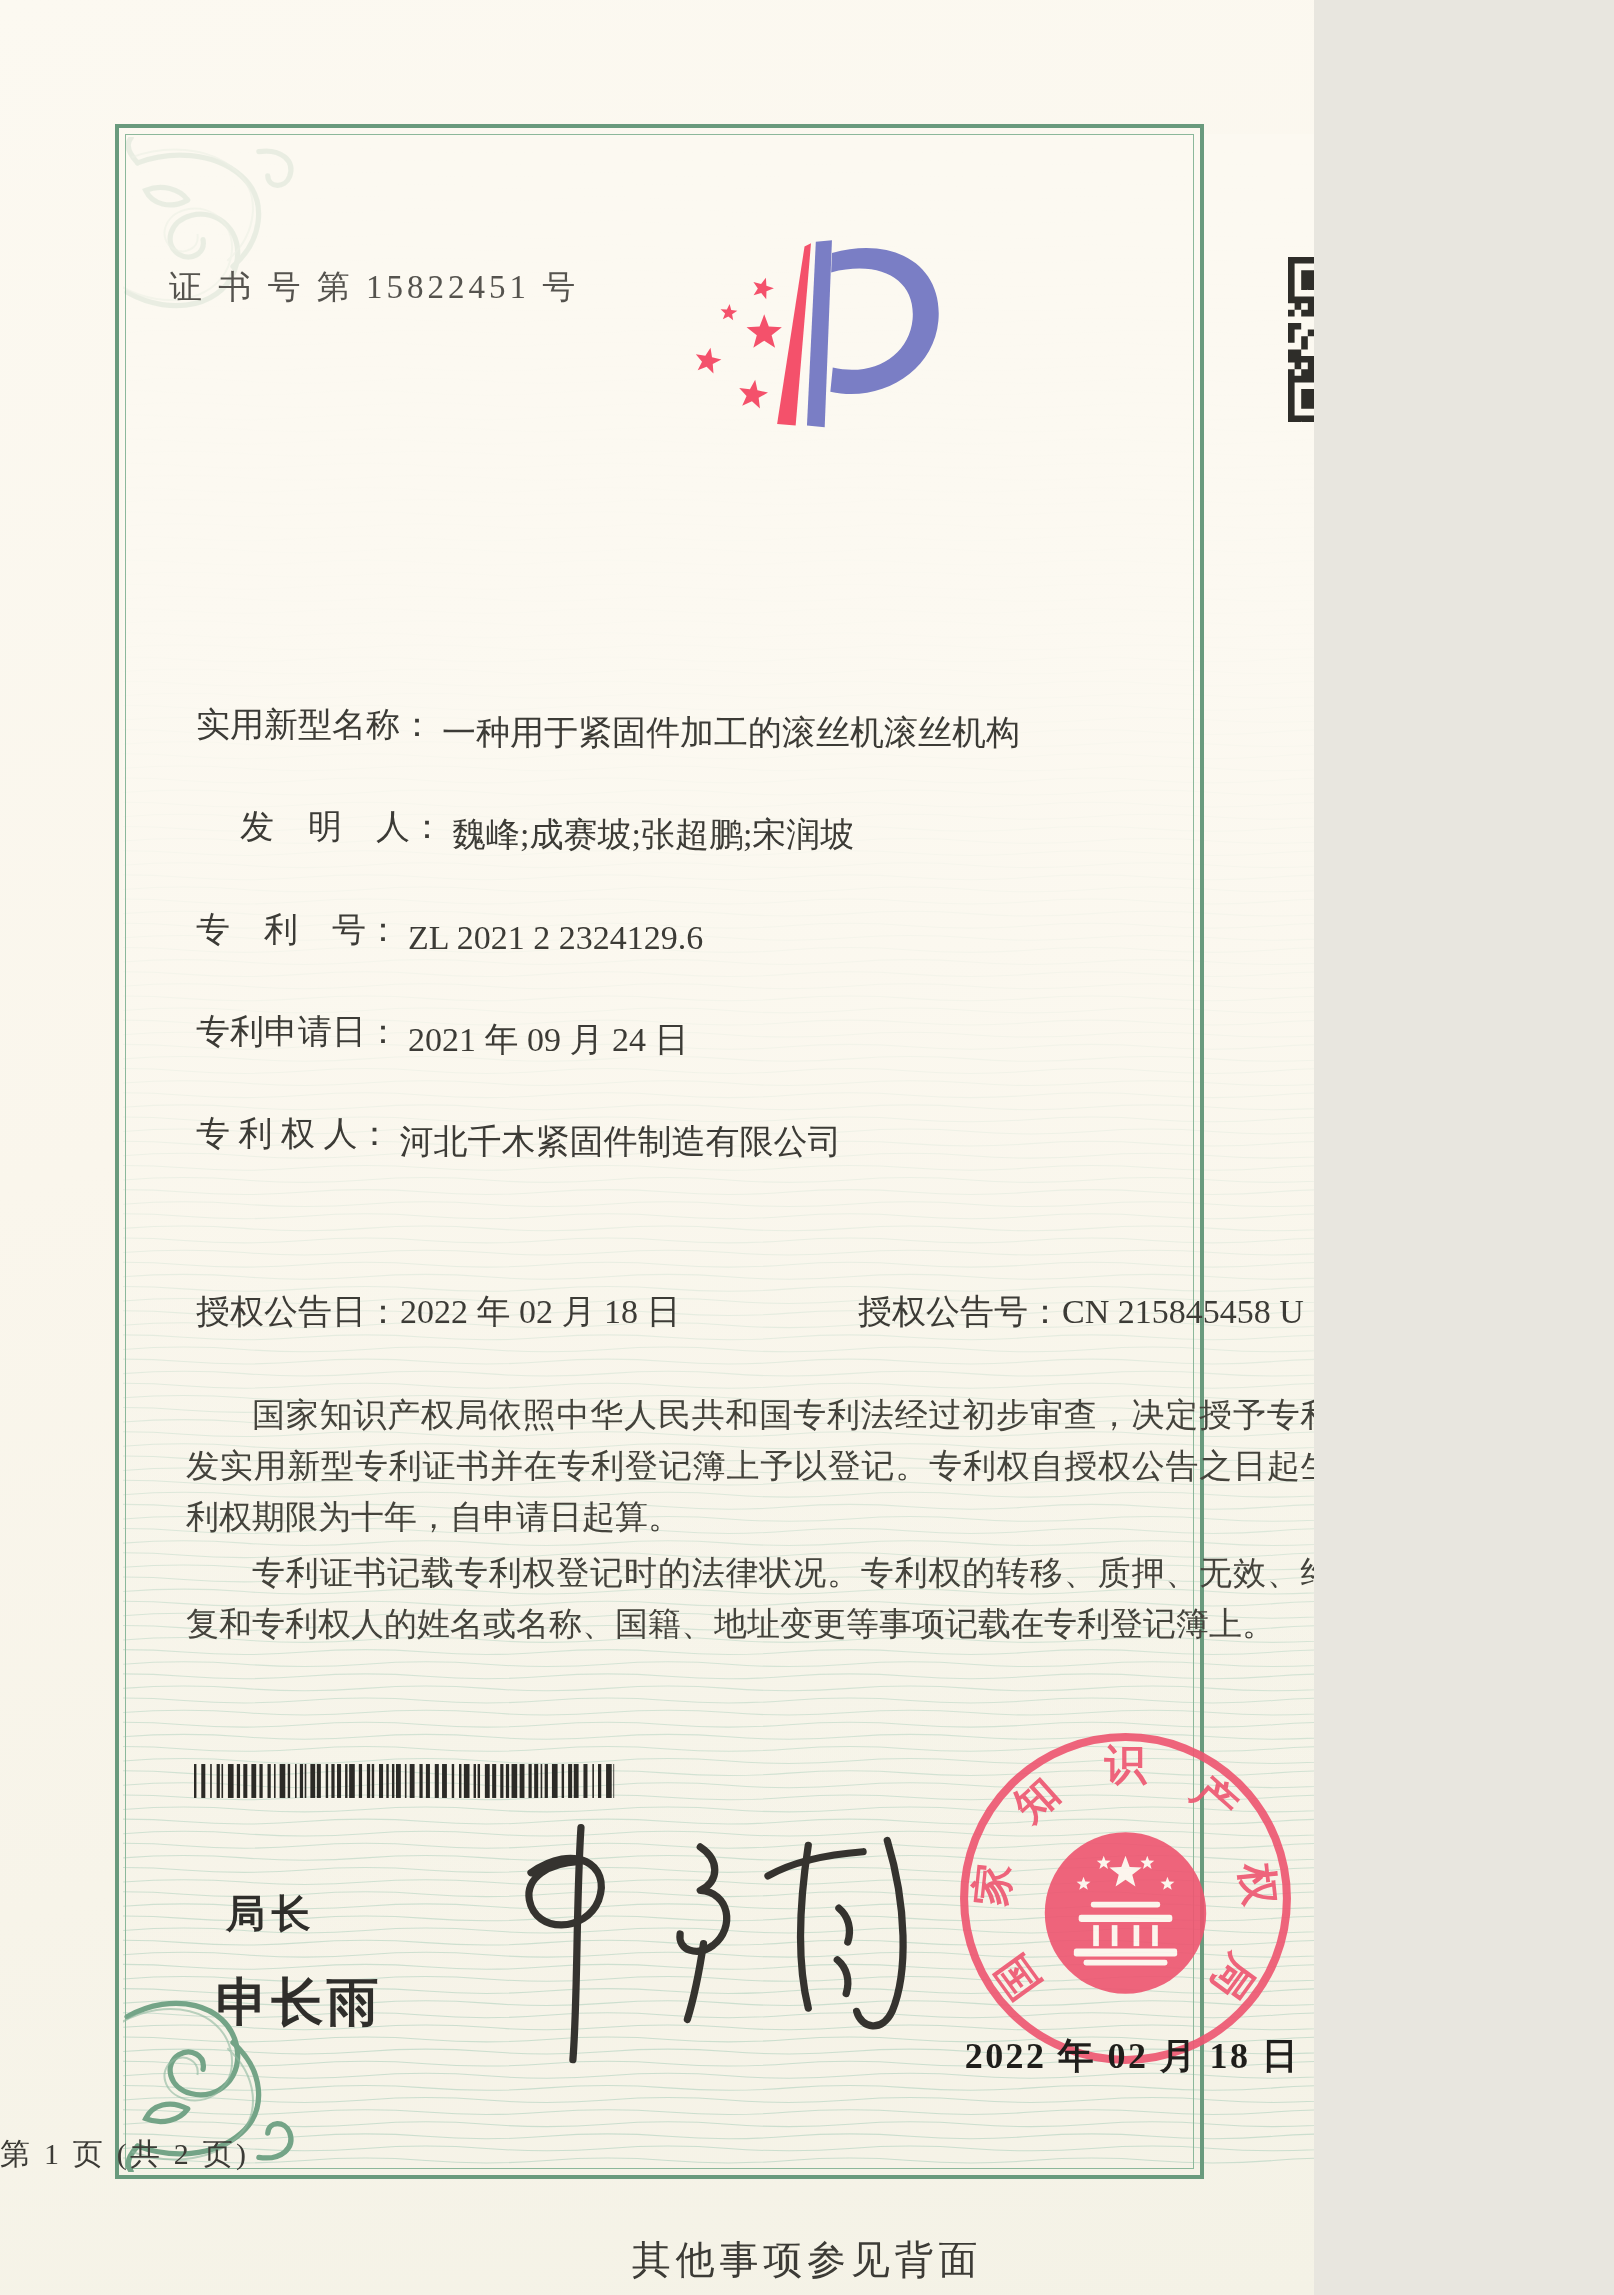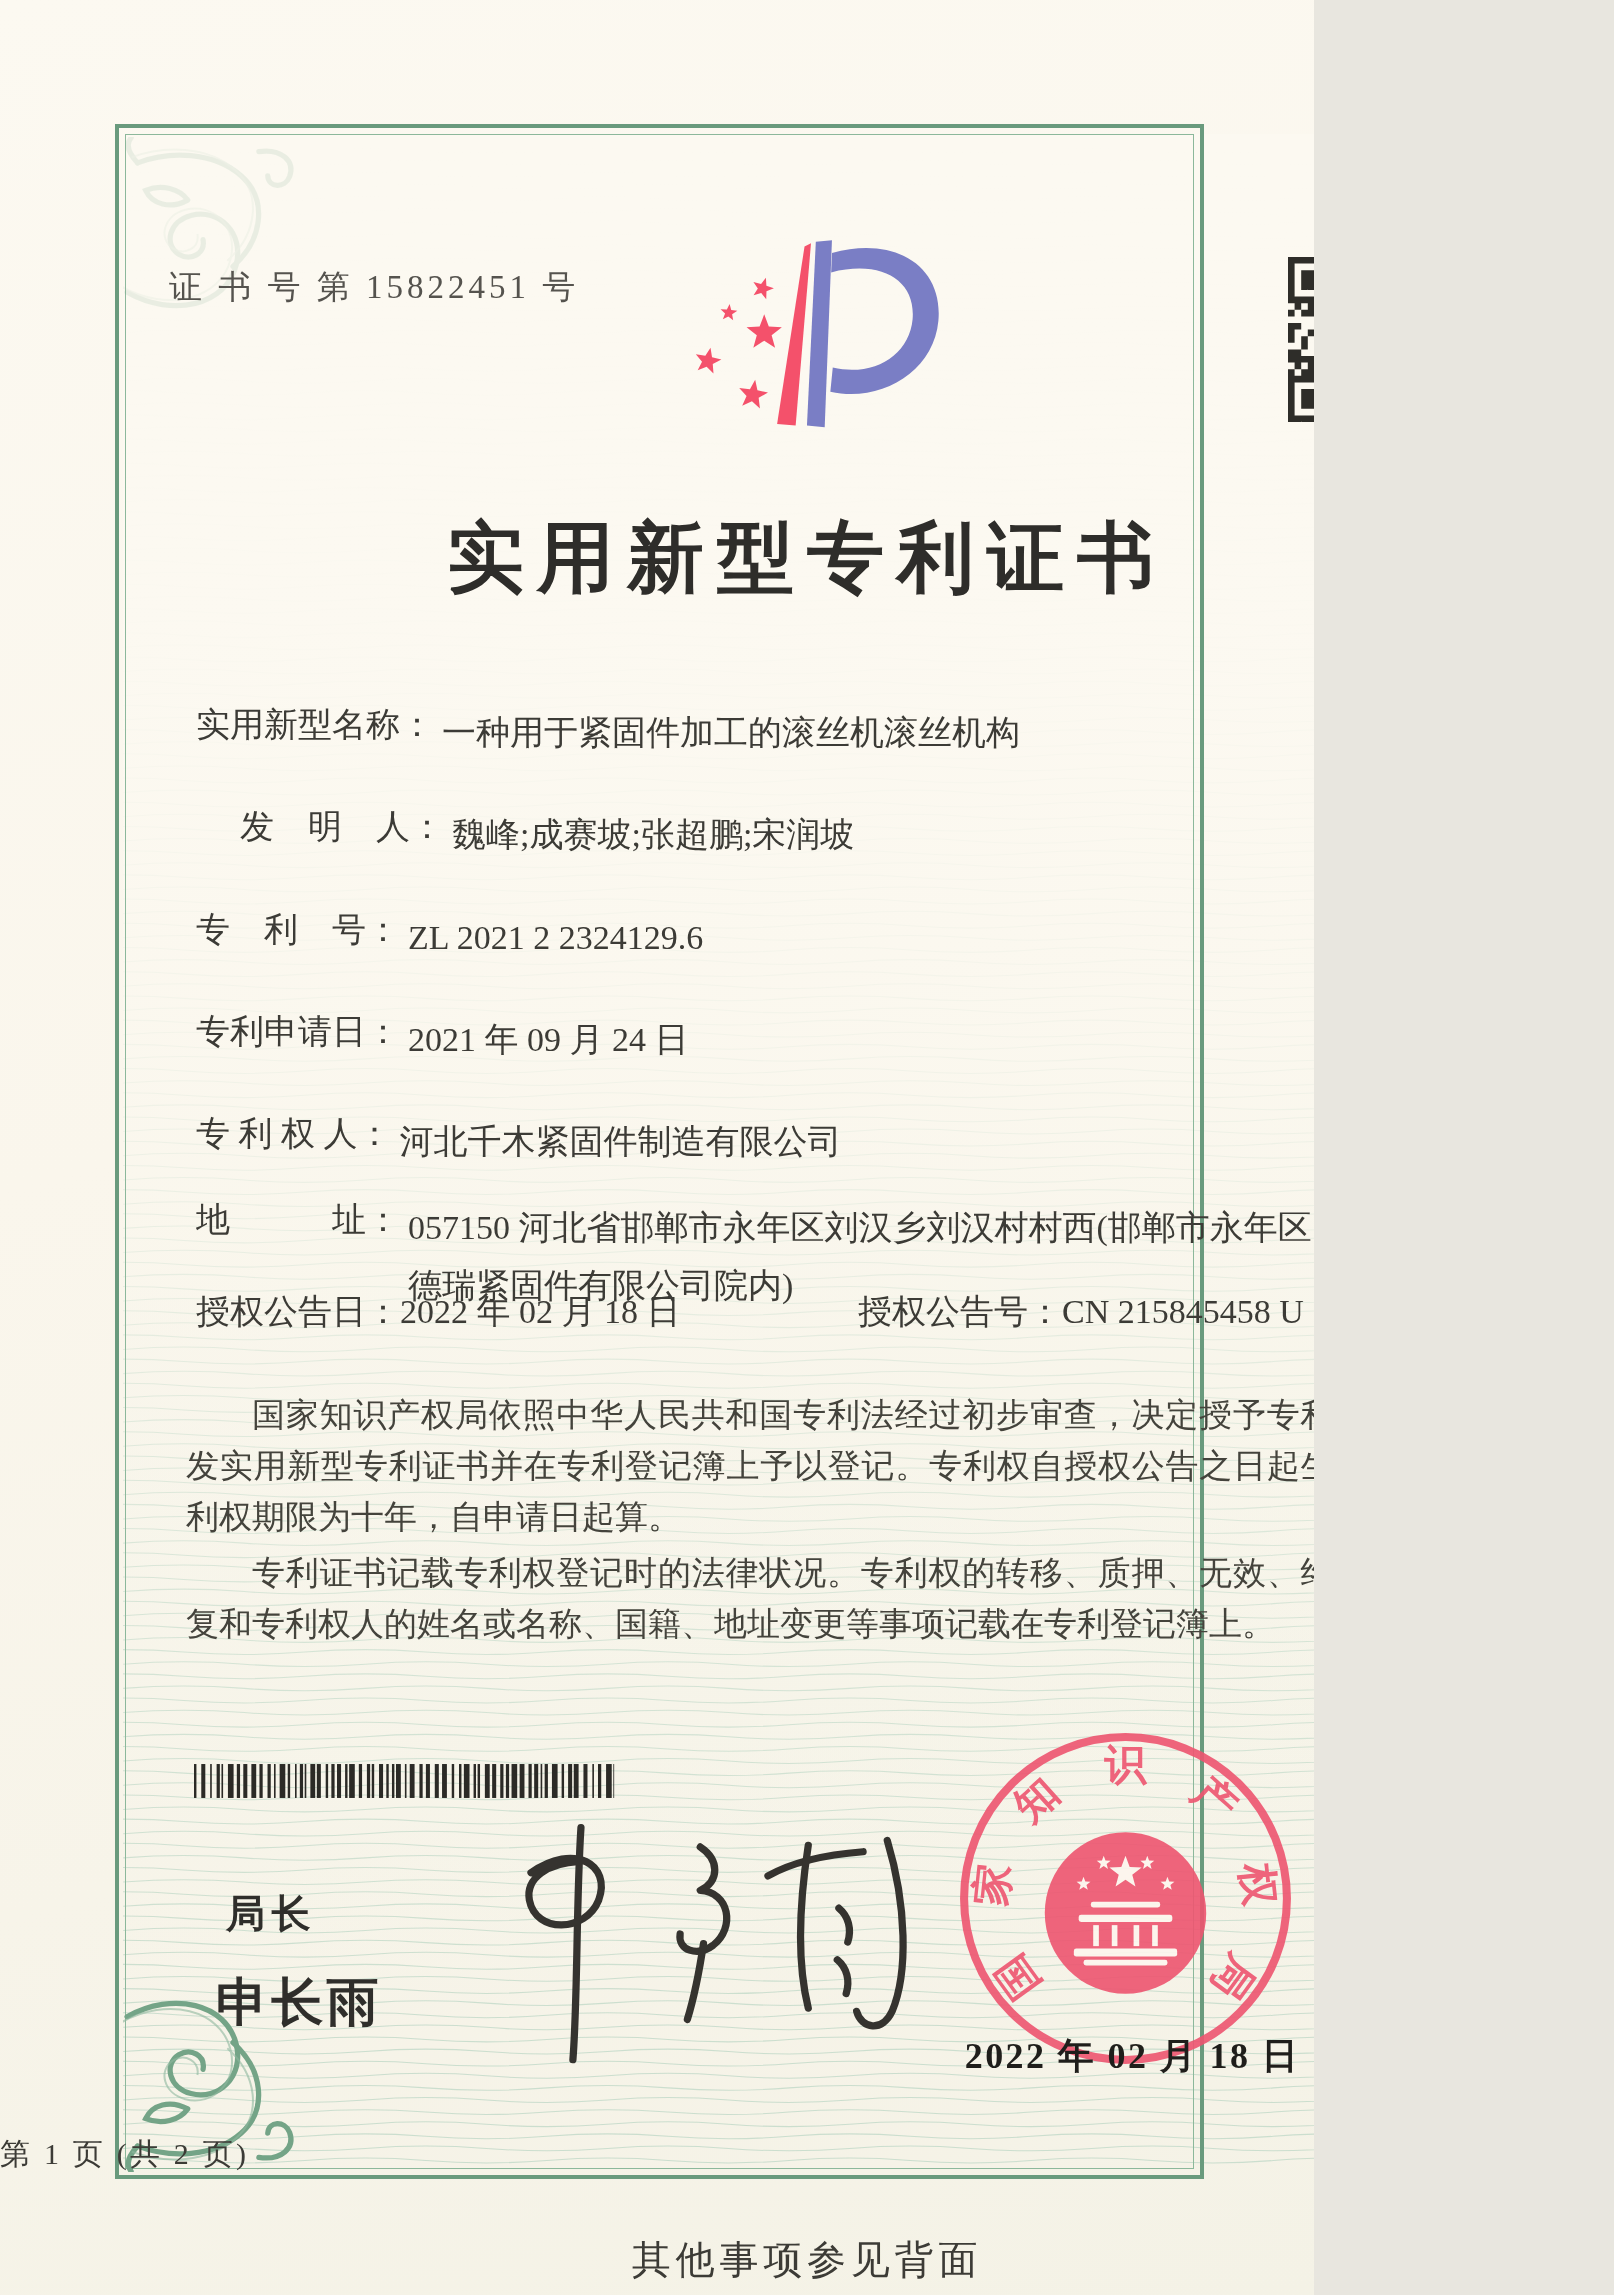--- a/index.html
+++ b/index.html
@@ -303,45 +303,40 @@
     <polygon points="138,28 146,24 127,250 104,248" fill="#f4516b"></polygon>
     <polygon points="152,22 172,20 163,252 141,250" fill="#7a7ec5"></polygon>
     <path fill="#7a7ec5" d="M172,36 C 250,14 310,52 304,120 C 298,184 232,222 170,208
              L 173,178 C 225,190 268,162 272,118 C 276,70 234,44 171,60 Z"></path>
   </svg>
 
   <svg class="abs qr" width="165" height="165" viewBox="0 0 204 204">
       <path d="M0.00 0.00h8.16v8.16h-8.16zM8.16 0.00h8.16v8.16h-8.16zM16.32 0.00h8.16v8.16h-8.16zM24.48 0.00h8.16v8.16h-8.16zM32.64 0.00h8.16v8.16h-8.16zM40.80 0.00h8.16v8.16h-8.16zM48.96 0.00h8.16v8.16h-8.16zM57.12 0.00h8.16v8.16h-8.16zM65.28 0.00h8.16v8.16h-8.16zM81.60 0.00h8.16v8.16h-8.16zM89.76 0.00h8.16v8.16h-8.16zM97.92 0.00h8.16v8.16h-8.16zM114.24 0.00h8.16v8.16h-8.16zM146.88 0.00h8.16v8.16h-8.16zM155.04 0.00h8.16v8.16h-8.16zM163.20 0.00h8.16v8.16h-8.16zM171.36 0.00h8.16v8.16h-8.16zM179.52 0.00h8.16v8.16h-8.16zM187.68 0.00h8.16v8.16h-8.16zM195.84 0.00h8.16v8.16h-8.16zM0.00 8.16h8.16v8.16h-8.16zM48.96 8.16h8.16v8.16h-8.16zM89.76 8.16h8.16v8.16h-8.16zM97.92 8.16h8.16v8.16h-8.16zM138.72 8.16h8.16v8.16h-8.16zM146.88 8.16h8.16v8.16h-8.16zM195.84 8.16h8.16v8.16h-8.16zM0.00 16.32h8.16v8.16h-8.16zM16.32 16.32h8.16v8.16h-8.16zM24.48 16.32h8.16v8.16h-8.16zM32.64 16.32h8.16v8.16h-8.16zM48.96 16.32h8.16v8.16h-8.16zM65.28 16.32h8.16v8.16h-8.16zM89.76 16.32h8.16v8.16h-8.16zM114.24 16.32h8.16v8.16h-8.16zM122.40 16.32h8.16v8.16h-8.16zM146.88 16.32h8.16v8.16h-8.16zM163.20 16.32h8.16v8.16h-8.16zM171.36 16.32h8.16v8.16h-8.16zM179.52 16.32h8.16v8.16h-8.16zM195.84 16.32h8.16v8.16h-8.16zM0.00 24.48h8.16v8.16h-8.16zM16.32 24.48h8.16v8.16h-8.16zM24.48 24.48h8.16v8.16h-8.16zM32.64 24.48h8.16v8.16h-8.16zM48.96 24.48h8.16v8.16h-8.16zM73.44 24.48h8.16v8.16h-8.16zM130.56 24.48h8.16v8.16h-8.16zM138.72 24.48h8.16v8.16h-8.16zM146.88 24.48h8.16v8.16h-8.16zM163.20 24.48h8.16v8.16h-8.16zM171.36 24.48h8.16v8.16h-8.16zM179.52 24.48h8.16v8.16h-8.16zM195.84 24.48h8.16v8.16h-8.16zM0.00 32.64h8.16v8.16h-8.16zM16.32 32.64h8.16v8.16h-8.16zM24.48 32.64h8.16v8.16h-8.16zM32.64 32.64h8.16v8.16h-8.16zM48.96 32.64h8.16v8.16h-8.16zM65.28 32.64h8.16v8.16h-8.16zM97.92 32.64h8.16v8.16h-8.16zM106.08 32.64h8.16v8.16h-8.16zM114.24 32.64h8.16v8.16h-8.16zM122.40 32.64h8.16v8.16h-8.16zM130.56 32.64h8.16v8.16h-8.16zM138.72 32.64h8.16v8.16h-8.16zM146.88 32.64h8.16v8.16h-8.16zM163.20 32.64h8.16v8.16h-8.16zM171.36 32.64h8.16v8.16h-8.16zM179.52 32.64h8.16v8.16h-8.16zM195.84 32.64h8.16v8.16h-8.16zM0.00 40.80h8.16v8.16h-8.16zM48.96 40.80h8.16v8.16h-8.16zM73.44 40.80h8.16v8.16h-8.16zM97.92 40.80h8.16v8.16h-8.16zM106.08 40.80h8.16v8.16h-8.16zM114.24 40.80h8.16v8.16h-8.16zM130.56 40.80h8.16v8.16h-8.16zM146.88 40.80h8.16v8.16h-8.16zM195.84 40.80h8.16v8.16h-8.16zM0.00 48.96h8.16v8.16h-8.16zM8.16 48.96h8.16v8.16h-8.16zM16.32 48.96h8.16v8.16h-8.16zM24.48 48.96h8.16v8.16h-8.16zM32.64 48.96h8.16v8.16h-8.16zM40.80 48.96h8.16v8.16h-8.16zM48.96 48.96h8.16v8.16h-8.16zM65.28 48.96h8.16v8.16h-8.16zM81.60 48.96h8.16v8.16h-8.16zM97.92 48.96h8.16v8.16h-8.16zM114.24 48.96h8.16v8.16h-8.16zM130.56 48.96h8.16v8.16h-8.16zM146.88 48.96h8.16v8.16h-8.16zM155.04 48.96h8.16v8.16h-8.16zM163.20 48.96h8.16v8.16h-8.16zM171.36 48.96h8.16v8.16h-8.16zM179.52 48.96h8.16v8.16h-8.16zM187.68 48.96h8.16v8.16h-8.16zM195.84 48.96h8.16v8.16h-8.16zM8.16 57.12h8.16v8.16h-8.16zM24.48 57.12h8.16v8.16h-8.16zM32.64 57.12h8.16v8.16h-8.16zM57.12 57.12h8.16v8.16h-8.16zM65.28 57.12h8.16v8.16h-8.16zM97.92 57.12h8.16v8.16h-8.16zM106.08 57.12h8.16v8.16h-8.16zM155.04 57.12h8.16v8.16h-8.16zM163.20 57.12h8.16v8.16h-8.16zM171.36 57.12h8.16v8.16h-8.16zM0.00 65.28h8.16v8.16h-8.16zM16.32 65.28h8.16v8.16h-8.16zM24.48 65.28h8.16v8.16h-8.16zM32.64 65.28h8.16v8.16h-8.16zM48.96 65.28h8.16v8.16h-8.16zM73.44 65.28h8.16v8.16h-8.16zM81.60 65.28h8.16v8.16h-8.16zM89.76 65.28h8.16v8.16h-8.16zM122.40 65.28h8.16v8.16h-8.16zM130.56 65.28h8.16v8.16h-8.16zM146.88 65.28h8.16v8.16h-8.16zM155.04 65.28h8.16v8.16h-8.16zM163.20 65.28h8.16v8.16h-8.16zM179.52 65.28h8.16v8.16h-8.16zM195.84 65.28h8.16v8.16h-8.16zM32.64 73.44h8.16v8.16h-8.16zM40.80 73.44h8.16v8.16h-8.16zM57.12 73.44h8.16v8.16h-8.16zM73.44 73.44h8.16v8.16h-8.16zM114.24 73.44h8.16v8.16h-8.16zM122.40 73.44h8.16v8.16h-8.16zM179.52 73.44h8.16v8.16h-8.16zM0.00 81.60h8.16v8.16h-8.16zM8.16 81.60h8.16v8.16h-8.16zM40.80 81.60h8.16v8.16h-8.16zM48.96 81.60h8.16v8.16h-8.16zM65.28 81.60h8.16v8.16h-8.16zM97.92 81.60h8.16v8.16h-8.16zM122.40 81.60h8.16v8.16h-8.16zM0.00 89.76h8.16v8.16h-8.16zM24.48 89.76h8.16v8.16h-8.16zM40.80 89.76h8.16v8.16h-8.16zM73.44 89.76h8.16v8.16h-8.16zM97.92 89.76h8.16v8.16h-8.16zM106.08 89.76h8.16v8.16h-8.16zM122.40 89.76h8.16v8.16h-8.16zM130.56 89.76h8.16v8.16h-8.16zM138.72 89.76h8.16v8.16h-8.16zM146.88 89.76h8.16v8.16h-8.16zM155.04 89.76h8.16v8.16h-8.16zM171.36 89.76h8.16v8.16h-8.16zM0.00 97.92h8.16v8.16h-8.16zM16.32 97.92h8.16v8.16h-8.16zM48.96 97.92h8.16v8.16h-8.16zM81.60 97.92h8.16v8.16h-8.16zM89.76 97.92h8.16v8.16h-8.16zM97.92 97.92h8.16v8.16h-8.16zM106.08 97.92h8.16v8.16h-8.16zM114.24 97.92h8.16v8.16h-8.16zM155.04 97.92h8.16v8.16h-8.16zM171.36 97.92h8.16v8.16h-8.16zM179.52 97.92h8.16v8.16h-8.16zM16.32 106.08h8.16v8.16h-8.16zM65.28 106.08h8.16v8.16h-8.16zM97.92 106.08h8.16v8.16h-8.16zM106.08 106.08h8.16v8.16h-8.16zM114.24 106.08h8.16v8.16h-8.16zM130.56 106.08h8.16v8.16h-8.16zM138.72 106.08h8.16v8.16h-8.16zM171.36 106.08h8.16v8.16h-8.16zM0.00 114.24h8.16v8.16h-8.16zM8.16 114.24h8.16v8.16h-8.16zM40.80 114.24h8.16v8.16h-8.16zM48.96 114.24h8.16v8.16h-8.16zM57.12 114.24h8.16v8.16h-8.16zM97.92 114.24h8.16v8.16h-8.16zM179.52 114.24h8.16v8.16h-8.16zM0.00 122.40h8.16v8.16h-8.16zM8.16 122.40h8.16v8.16h-8.16zM16.32 122.40h8.16v8.16h-8.16zM24.48 122.40h8.16v8.16h-8.16zM57.12 122.40h8.16v8.16h-8.16zM65.28 122.40h8.16v8.16h-8.16zM73.44 122.40h8.16v8.16h-8.16zM97.92 122.40h8.16v8.16h-8.16zM106.08 122.40h8.16v8.16h-8.16zM114.24 122.40h8.16v8.16h-8.16zM122.40 122.40h8.16v8.16h-8.16zM138.72 122.40h8.16v8.16h-8.16zM163.20 122.40h8.16v8.16h-8.16zM179.52 122.40h8.16v8.16h-8.16zM187.68 122.40h8.16v8.16h-8.16zM8.16 130.56h8.16v8.16h-8.16zM24.48 130.56h8.16v8.16h-8.16zM32.64 130.56h8.16v8.16h-8.16zM40.80 130.56h8.16v8.16h-8.16zM48.96 130.56h8.16v8.16h-8.16zM81.60 130.56h8.16v8.16h-8.16zM97.92 130.56h8.16v8.16h-8.16zM114.24 130.56h8.16v8.16h-8.16zM130.56 130.56h8.16v8.16h-8.16zM146.88 130.56h8.16v8.16h-8.16zM155.04 130.56h8.16v8.16h-8.16zM179.52 130.56h8.16v8.16h-8.16zM195.84 130.56h8.16v8.16h-8.16zM0.00 138.72h8.16v8.16h-8.16zM16.32 138.72h8.16v8.16h-8.16zM24.48 138.72h8.16v8.16h-8.16zM81.60 138.72h8.16v8.16h-8.16zM89.76 138.72h8.16v8.16h-8.16zM122.40 138.72h8.16v8.16h-8.16zM130.56 138.72h8.16v8.16h-8.16zM155.04 138.72h8.16v8.16h-8.16zM0.00 146.88h8.16v8.16h-8.16zM8.16 146.88h8.16v8.16h-8.16zM16.32 146.88h8.16v8.16h-8.16zM24.48 146.88h8.16v8.16h-8.16zM32.64 146.88h8.16v8.16h-8.16zM40.80 146.88h8.16v8.16h-8.16zM48.96 146.88h8.16v8.16h-8.16zM57.12 146.88h8.16v8.16h-8.16zM65.28 146.88h8.16v8.16h-8.16zM89.76 146.88h8.16v8.16h-8.16zM97.92 146.88h8.16v8.16h-8.16zM155.04 146.88h8.16v8.16h-8.16zM163.20 146.88h8.16v8.16h-8.16zM171.36 146.88h8.16v8.16h-8.16zM187.68 146.88h8.16v8.16h-8.16zM195.84 146.88h8.16v8.16h-8.16zM0.00 155.04h8.16v8.16h-8.16zM48.96 155.04h8.16v8.16h-8.16zM57.12 155.04h8.16v8.16h-8.16zM65.28 155.04h8.16v8.16h-8.16zM81.60 155.04h8.16v8.16h-8.16zM114.24 155.04h8.16v8.16h-8.16zM138.72 155.04h8.16v8.16h-8.16zM155.04 155.04h8.16v8.16h-8.16zM171.36 155.04h8.16v8.16h-8.16zM187.68 155.04h8.16v8.16h-8.16zM0.00 163.20h8.16v8.16h-8.16zM16.32 163.20h8.16v8.16h-8.16zM24.48 163.20h8.16v8.16h-8.16zM32.64 163.20h8.16v8.16h-8.16zM48.96 163.20h8.16v8.16h-8.16zM57.12 163.20h8.16v8.16h-8.16zM97.92 163.20h8.16v8.16h-8.16zM106.08 163.20h8.16v8.16h-8.16zM130.56 163.20h8.16v8.16h-8.16zM146.88 163.20h8.16v8.16h-8.16zM163.20 163.20h8.16v8.16h-8.16zM171.36 163.20h8.16v8.16h-8.16zM0.00 171.36h8.16v8.16h-8.16zM16.32 171.36h8.16v8.16h-8.16zM24.48 171.36h8.16v8.16h-8.16zM32.64 171.36h8.16v8.16h-8.16zM48.96 171.36h8.16v8.16h-8.16zM73.44 171.36h8.16v8.16h-8.16zM89.76 171.36h8.16v8.16h-8.16zM97.92 171.36h8.16v8.16h-8.16zM130.56 171.36h8.16v8.16h-8.16zM146.88 171.36h8.16v8.16h-8.16zM155.04 171.36h8.16v8.16h-8.16zM163.20 171.36h8.16v8.16h-8.16zM179.52 171.36h8.16v8.16h-8.16zM0.00 179.52h8.16v8.16h-8.16zM16.32 179.52h8.16v8.16h-8.16zM24.48 179.52h8.16v8.16h-8.16zM32.64 179.52h8.16v8.16h-8.16zM48.96 179.52h8.16v8.16h-8.16zM73.44 179.52h8.16v8.16h-8.16zM81.60 179.52h8.16v8.16h-8.16zM114.24 179.52h8.16v8.16h-8.16zM122.40 179.52h8.16v8.16h-8.16zM138.72 179.52h8.16v8.16h-8.16zM155.04 179.52h8.16v8.16h-8.16zM171.36 179.52h8.16v8.16h-8.16zM179.52 179.52h8.16v8.16h-8.16zM187.68 179.52h8.16v8.16h-8.16zM0.00 187.68h8.16v8.16h-8.16zM48.96 187.68h8.16v8.16h-8.16zM65.28 187.68h8.16v8.16h-8.16zM81.60 187.68h8.16v8.16h-8.16zM89.76 187.68h8.16v8.16h-8.16zM97.92 187.68h8.16v8.16h-8.16zM138.72 187.68h8.16v8.16h-8.16zM155.04 187.68h8.16v8.16h-8.16zM163.20 187.68h8.16v8.16h-8.16zM179.52 187.68h8.16v8.16h-8.16zM195.84 187.68h8.16v8.16h-8.16zM0.00 195.84h8.16v8.16h-8.16zM8.16 195.84h8.16v8.16h-8.16zM16.32 195.84h8.16v8.16h-8.16zM24.48 195.84h8.16v8.16h-8.16zM32.64 195.84h8.16v8.16h-8.16zM40.80 195.84h8.16v8.16h-8.16zM48.96 195.84h8.16v8.16h-8.16zM65.28 195.84h8.16v8.16h-8.16zM81.60 195.84h8.16v8.16h-8.16zM89.76 195.84h8.16v8.16h-8.16zM106.08 195.84h8.16v8.16h-8.16zM138.72 195.84h8.16v8.16h-8.16zM146.88 195.84h8.16v8.16h-8.16zM155.04 195.84h8.16v8.16h-8.16zM163.20 195.84h8.16v8.16h-8.16zM179.52 195.84h8.16v8.16h-8.16zM187.68 195.84h8.16v8.16h-8.16zM195.84 195.84h8.16v8.16h-8.16z" fill="#2e2d29"></path>
     </svg>
 
-  <div class="abs title">实用新型专利证书</div>
 
   <div class="abs field f-name">
     <span class="lbl">实用新型名称：</span>
       <span class="val">一种用于紧固件加工的滚丝机滚丝机构</span>
   </div>
   <div class="abs field f-inv">
     <span class="lbl">发　明　人：</span>
       <span class="val">魏峰;成赛坡;张超鹏;宋润坡</span>
   </div>
   <div class="abs field f-pno">
     <span class="lbl">专　利　号：</span>
       <span class="val">ZL 2021 2 2324129.6</span>
   </div>
   <div class="abs field f-fdate">
     <span class="lbl">专利申请日：</span>
       <span class="val">2021 年 09 月 24 日</span>
   </div>
   <div class="abs field f-patentee">
     <span class="lbl">专 利 权 人：</span>
       <span class="val">河北千木紧固件制造有限公司</span>
-  </div>
-  <div class="abs field f-addr">
-    <span class="lbl">地　　　址：</span>
-      <span class="val">057150 河北省邯郸市永年区刘汉乡刘汉村村西(邯郸市永年区德瑞紧固件有限公司院内)</span>
   </div>
 
   <div class="abs field grant-row">
     <span><span class="lbl">授权公告日：</span><span>2022 年 02 月 18 日</span></span>
     <span class="grant-no"><span class="lbl">授权公告号：</span><span>CN 215845458 U</span></span>
   </div>
 
   <div class="abs body-text">
     <p>国家知识产权局依照中华人民共和国专利法经过初步审查，决定授予专利权，颁发实用新型专利证书并在专利登记簿上予以登记。专利权自授权公告之日起生效。专利权期限为十年，自申请日起算。</p>
     <p>专利证书记载专利权登记时的法律状况。专利权的转移、质押、无效、终止、恢复和专利权人的姓名或名称、国籍、地址变更等事项记载在专利登记簿上。</p>

